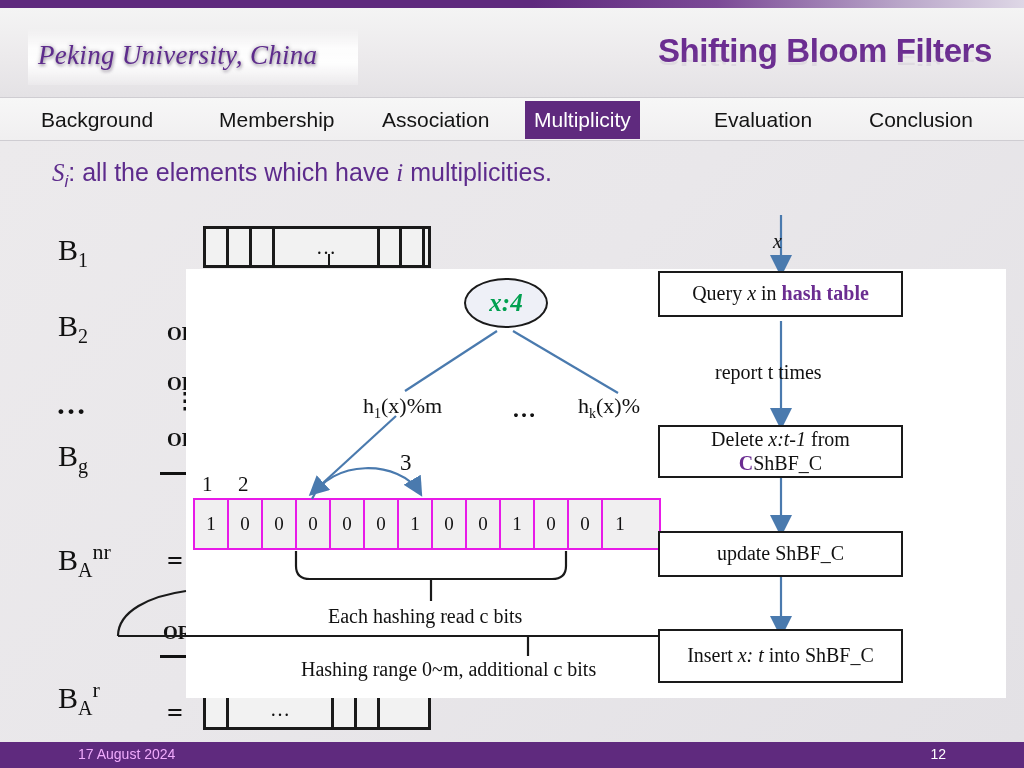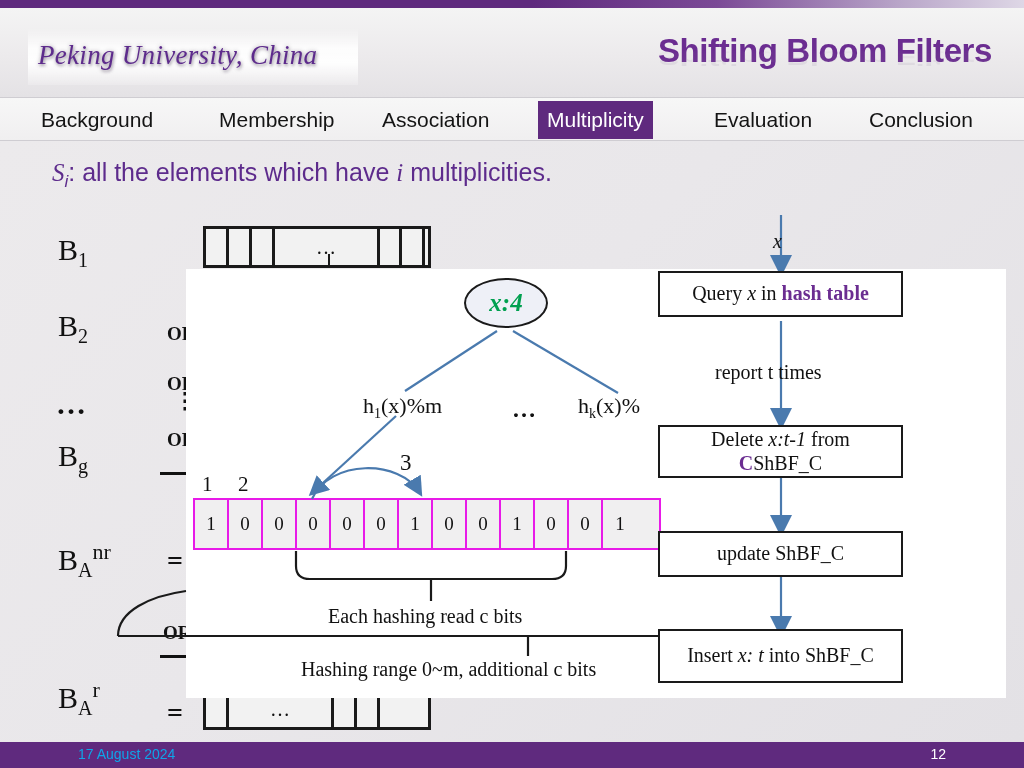--- a/index.html
+++ b/index.html
@@ -185,21 +185,21 @@
     font-size: 20px; color: #111; white-space: nowrap;
   }
 
   
   .footer {
     position: absolute; left: 0; bottom: 0; width: 1024px; height: 26px;
     background: #5f2a7e;
   }
   .footer-date {
     position: absolute; left: 78px; top: 4px;
-    font-size: 14px; color: #0ea5e9;
+    font-size: 14px; color: #f0abfc;
   }
   .footer-page {
     position: absolute; right: 78px; top: 4px;
     font-size: 14px; color: #ffffff;
   }
   svg { position: absolute; overflow: visible; }
 </style>
 </head>
 <body>
 
@@ -209,21 +209,21 @@
   <div class="logo-plate"></div>
   <div class="logo-text">Peking University, China</div>
   <div class="slide-title">Shifting Bloom Filters</div>
   <div class="slide-title-reflection">Shifting Bloom Filters</div>
 </div>
 
 <div class="navbar">
   <div class="nav-item" style="left:32px;">Background</div>
   <div class="nav-item" style="left:373px;">Association</div>
   <div class="nav-item" style="left:210px;">Membership</div>
-  <div class="nav-item active" style="left:538px;">Multiplicity</div>
+  <div class="nav-item active" style="left:525px;">Multiplicity</div>
   <div class="nav-item" style="left:705px;">Evaluation</div>
   <div class="nav-item" style="left:860px;">Conclusion</div>
 </div>
 
 <div class="slide-body">
 
   <div class="subtitle">
     <span class="sym">S</span><span class="sub">i</span><span>:  all the elements which have </span><span class="sym">i</span><span> multiplicities.</span>
   </div>
 

